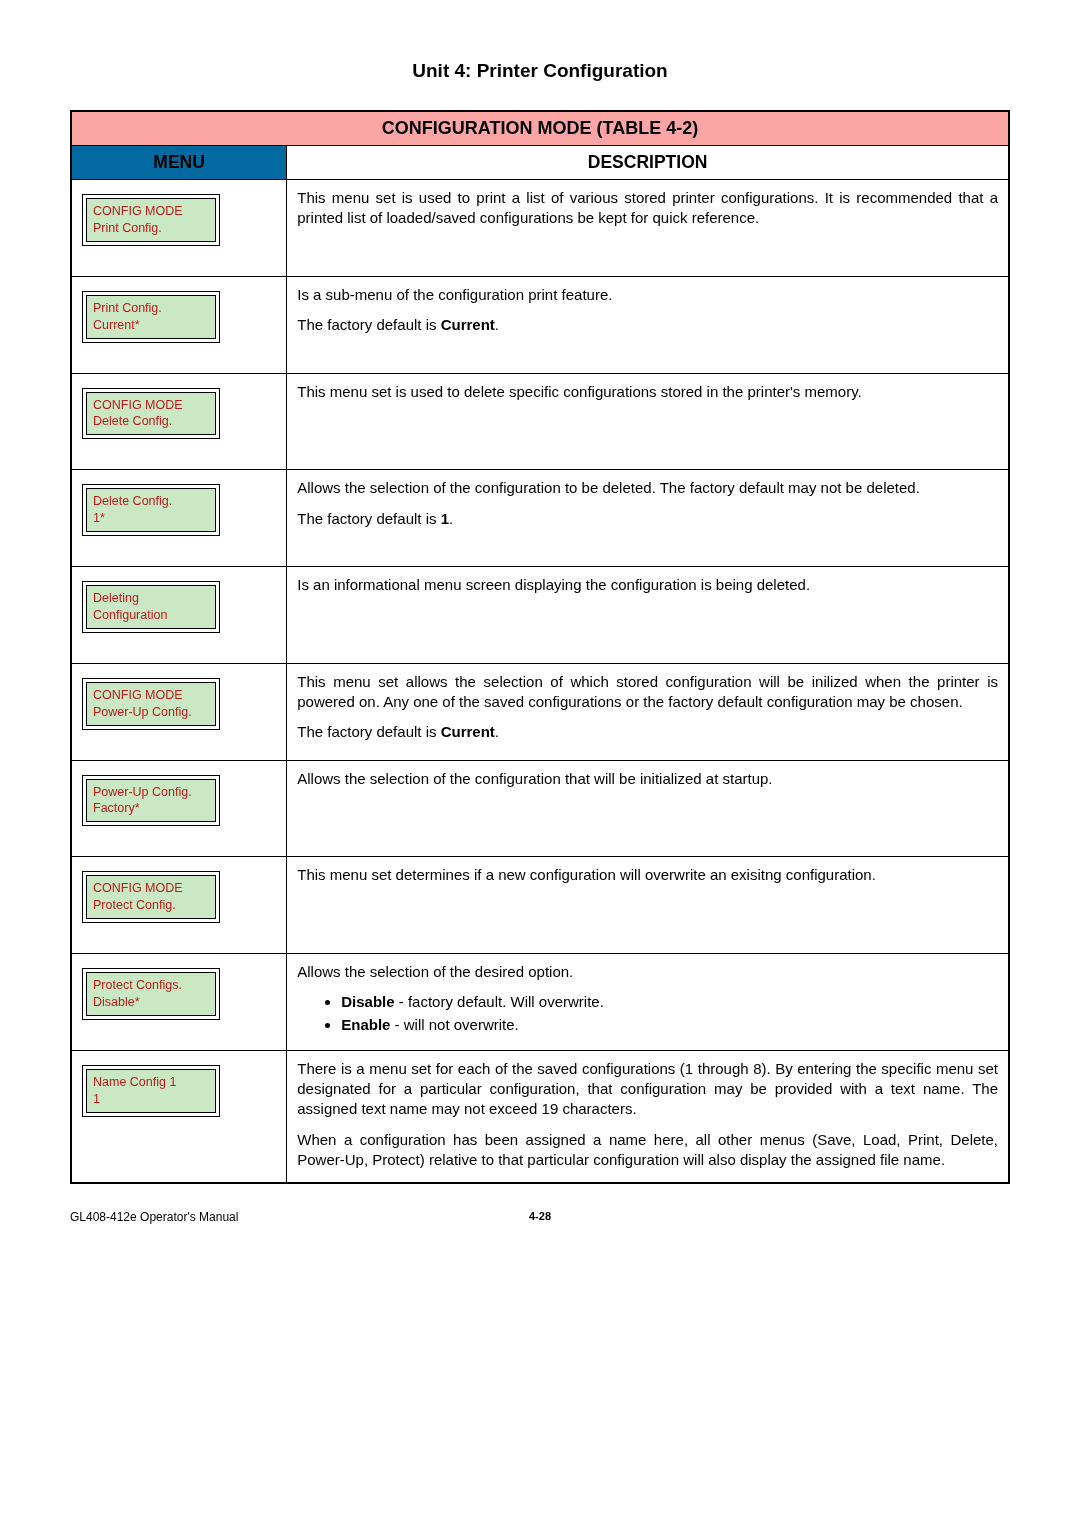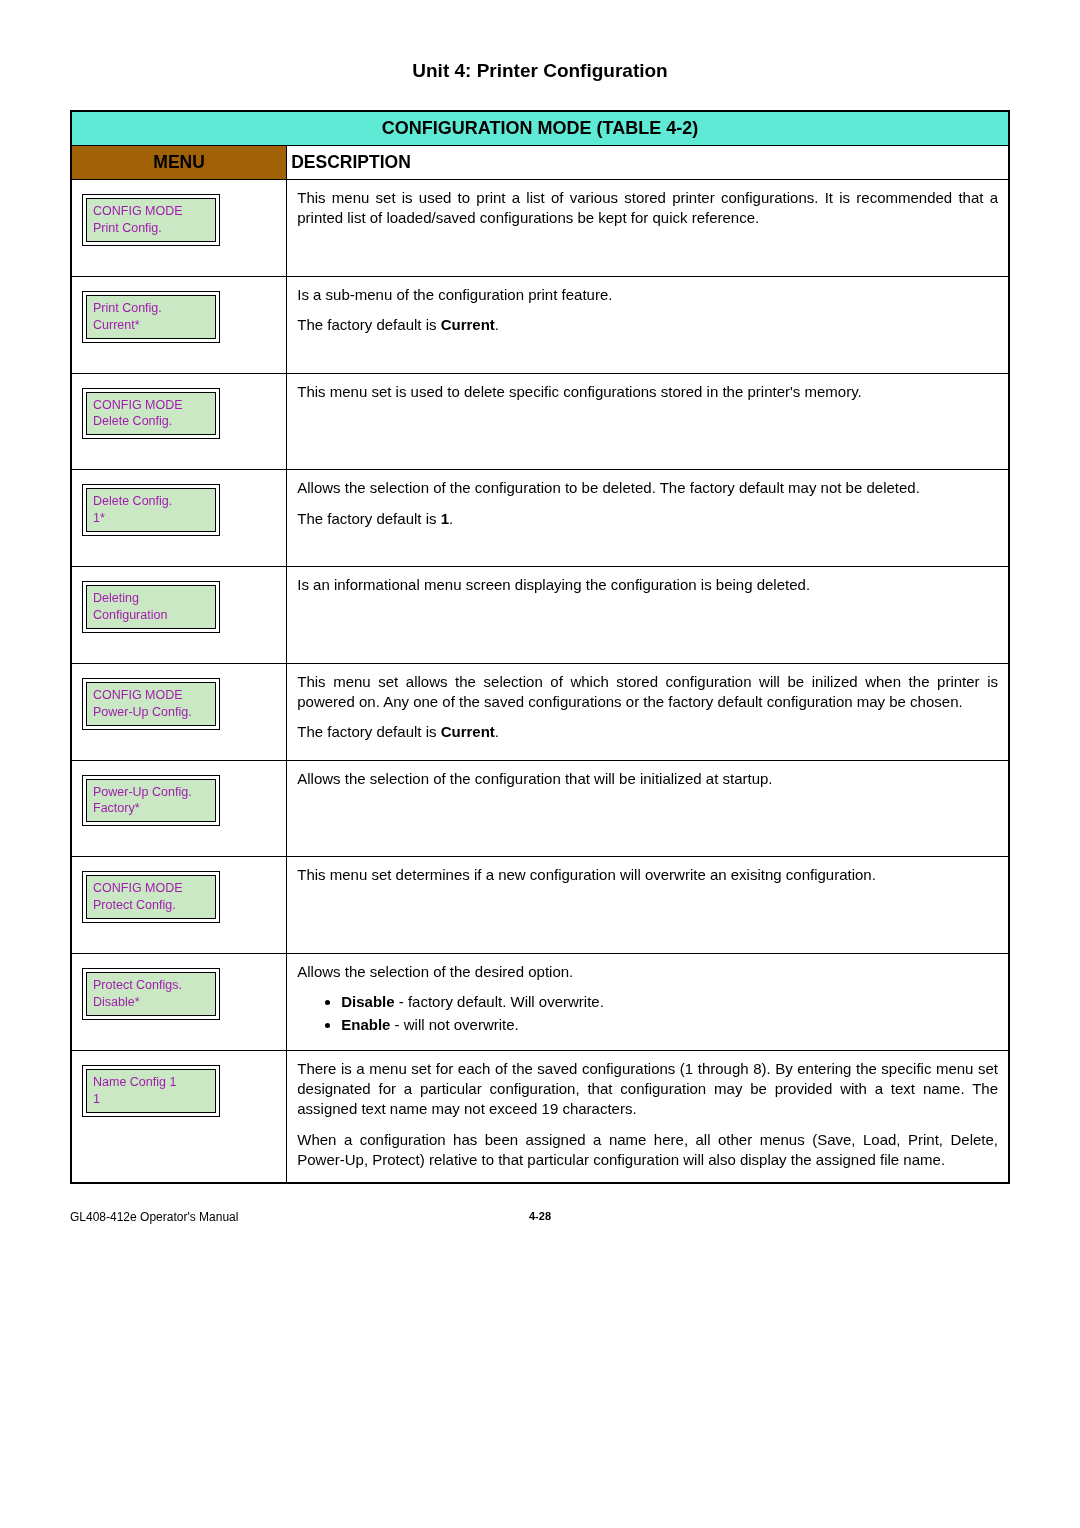--- a/index.html
+++ b/index.html
@@ -19,40 +19,40 @@
   table.config-table {
     border-collapse: collapse;
     width: 100%;
     border: 2px solid #000;
   }
   table.config-table th, table.config-table td {
     border: 1px solid #000;
     vertical-align: top;
   }
   th.title-row {
-    background: #5eead4;
+    background: #fca5a5;
     color: #000;
     font-size: 18px;
     font-weight: bold;
     text-align: center;
     padding: 6px 12px;
   }
   th.col-menu {
-    background: #a16207;
+    background: #0369a1;
     font-size: 17.5px;
     font-weight: bold;
     text-align: center;
     padding: 6px 4px;
     width: 23%;
   }
   th.col-desc {
     background: #fff;
     font-size: 17.5px;
     font-weight: bold;
-    text-align: left;
+    text-align: center;
     padding: 6px 4px;
   }
   td.menu-cell {
     padding: 14px 10px 30px 10px;
   }
   td.desc-cell {
     padding: 8px 10px 12px 10px;
     font-size: 15px;
     line-height: 1.35;
     text-align: justify;
@@ -65,21 +65,21 @@
     border: 1px solid #000;
     background: #fff;
     padding: 3px;
   }
   .menu-button-inner {
     border: 1px solid #000;
     background: #cbe8c5;
     padding: 4px 6px;
     font-size: 12.5px;
     line-height: 1.35;
-    color: #a21caf;
+    color: #b91c1c;
     min-height: 30px;
   }
   ul.bullets {
     margin: 4px 0 0 0;
     padding-left: 28px;
   }
   ul.bullets li { margin: 2px 16px; }
   .footer-wrap { position: relative; height: 20px; margin-top: 26px; }
   .footer-left { position: absolute; left: 0; font-size: 12px; }
   .footer-center { position: absolute; left: 50%; transform: translateX(-50%); font-weight: bold; font-size: 11px; }

